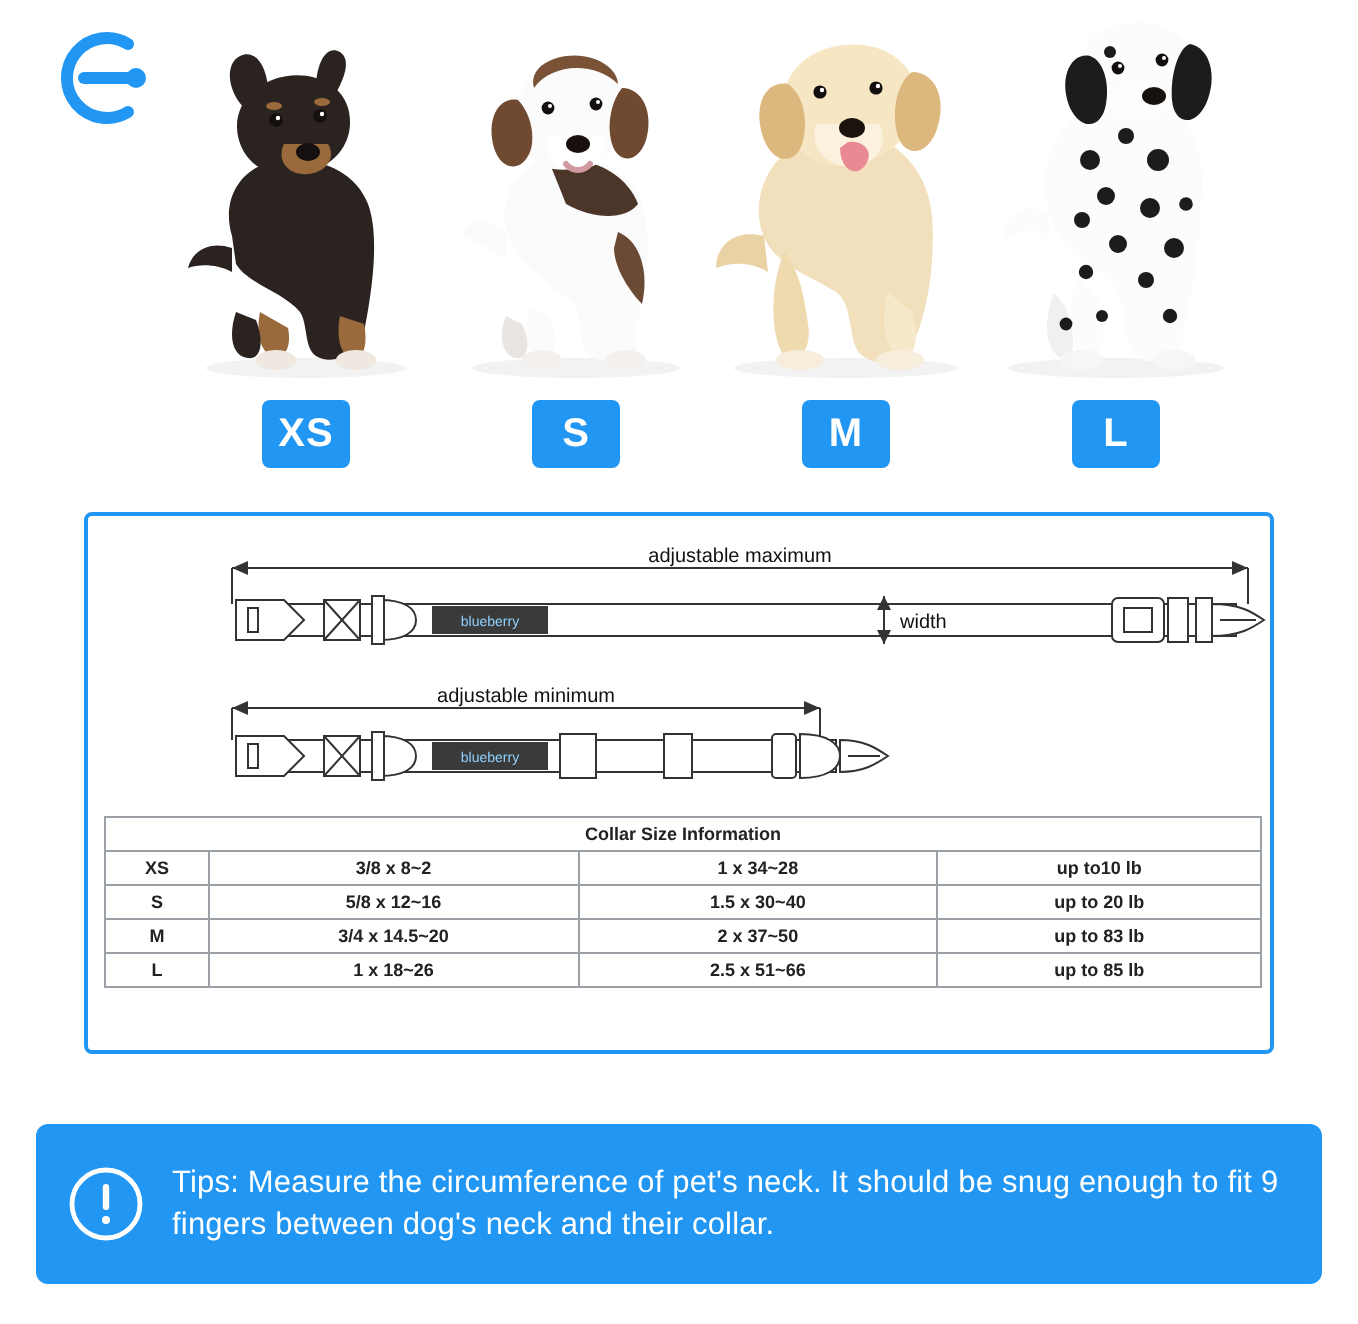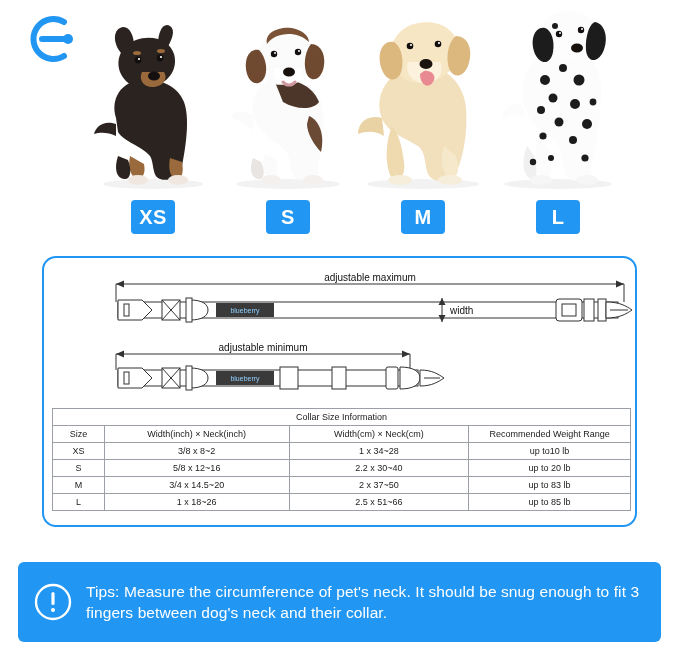--- a/index.html
+++ b/index.html
@@ -54,21 +54,21 @@
     line-height: 34px;
     text-align: center;
   }
 
   
   .panel {
     position: absolute;
     left: 42px; top: 256px;
     width: 595px; height: 271px;
     border: 2px solid #2196f3;
-    border-radius: 14px;
+    border-radius: 4px;
     background: #ffffff;
     overflow: hidden;
   }
   .diagram-area {
     position: relative;
     height: 150px;
   }
   .svg-full { position: absolute; left: 0; top: 0; }
 
   
@@ -77,21 +77,21 @@
     left: 8px; top: 150px;
     width: 579px;
     border-collapse: collapse;
     font-size: 9px;
     color: #222;
   }
   table.size-table td, table.size-table th {
     border: 1px solid #9aa0a6;
     height: 17px;
     padding: 0 4px;
-    font-weight: normal;
+    font-weight: bold;
     text-align: center;
   }
   td.caption-cell {
     text-align: left;
     font-size: 9px;
     border: 1px solid #9aa0a6;
   }
   col.c1 { width: 52px; }
   col.c2 { width: 185px; }
   col.c3 { width: 180px; }
@@ -348,35 +348,29 @@
           <col class="c1">
           <col class="c2">
           <col class="c3">
           <col class="c4">
         </colgroup>
       <tbody>
         <tr>
           <td class="caption-cell" colspan="4">Collar Size Information</td>
         </tr>
         <tr>
-          <th>Size</th>
-          <th>Width(inch)  × Neck(inch)</th>
-          <th>Width(cm)  × Neck(cm)</th>
-          <th>Recommended Weight Range</th>
-        </tr>
-        <tr>
           <td>XS</td>
           <td>3/8 x 8~2</td>
           <td>1 x 34~28</td>
           <td>up to10 lb</td>
         </tr>
         <tr>
           <td>S</td>
           <td>5/8 x 12~16</td>
-          <td>2.2 x 30~40</td>
+          <td>1.5 x 30~40</td>
           <td>up to 20 lb</td>
         </tr>
         <tr>
           <td>M</td>
           <td>3/4 x 14.5~20</td>
           <td>2 x 37~50</td>
           <td>up to 83 lb</td>
         </tr>
         <tr>
           <td>L</td>
@@ -389,16 +383,16 @@
   </div>
 
   <div class="tips">
     <div class="tips-icon">
       <svg width="38" height="38" viewBox="0 0 38 38">
         <circle cx="19" cy="19" r="17" fill="none" stroke="#ffffff" stroke-width="2.4"></circle>
         <rect x="17.4" y="9" width="3.2" height="13" rx="1.6" fill="#ffffff"></rect>
         <circle cx="19" cy="27" r="2" fill="#ffffff"></circle>
       </svg>
     </div>
-    <div class="tips-text">Tips: Measure the circumference of pet's neck. It should be snug enough to fit 3 fingers between dog's neck and their collar.</div>
+    <div class="tips-text">Tips: Measure the circumference of pet's neck. It should be snug enough to fit 9 fingers between dog's neck and their collar.</div>
   </div>
 
 </div>
 
 </body></html>

